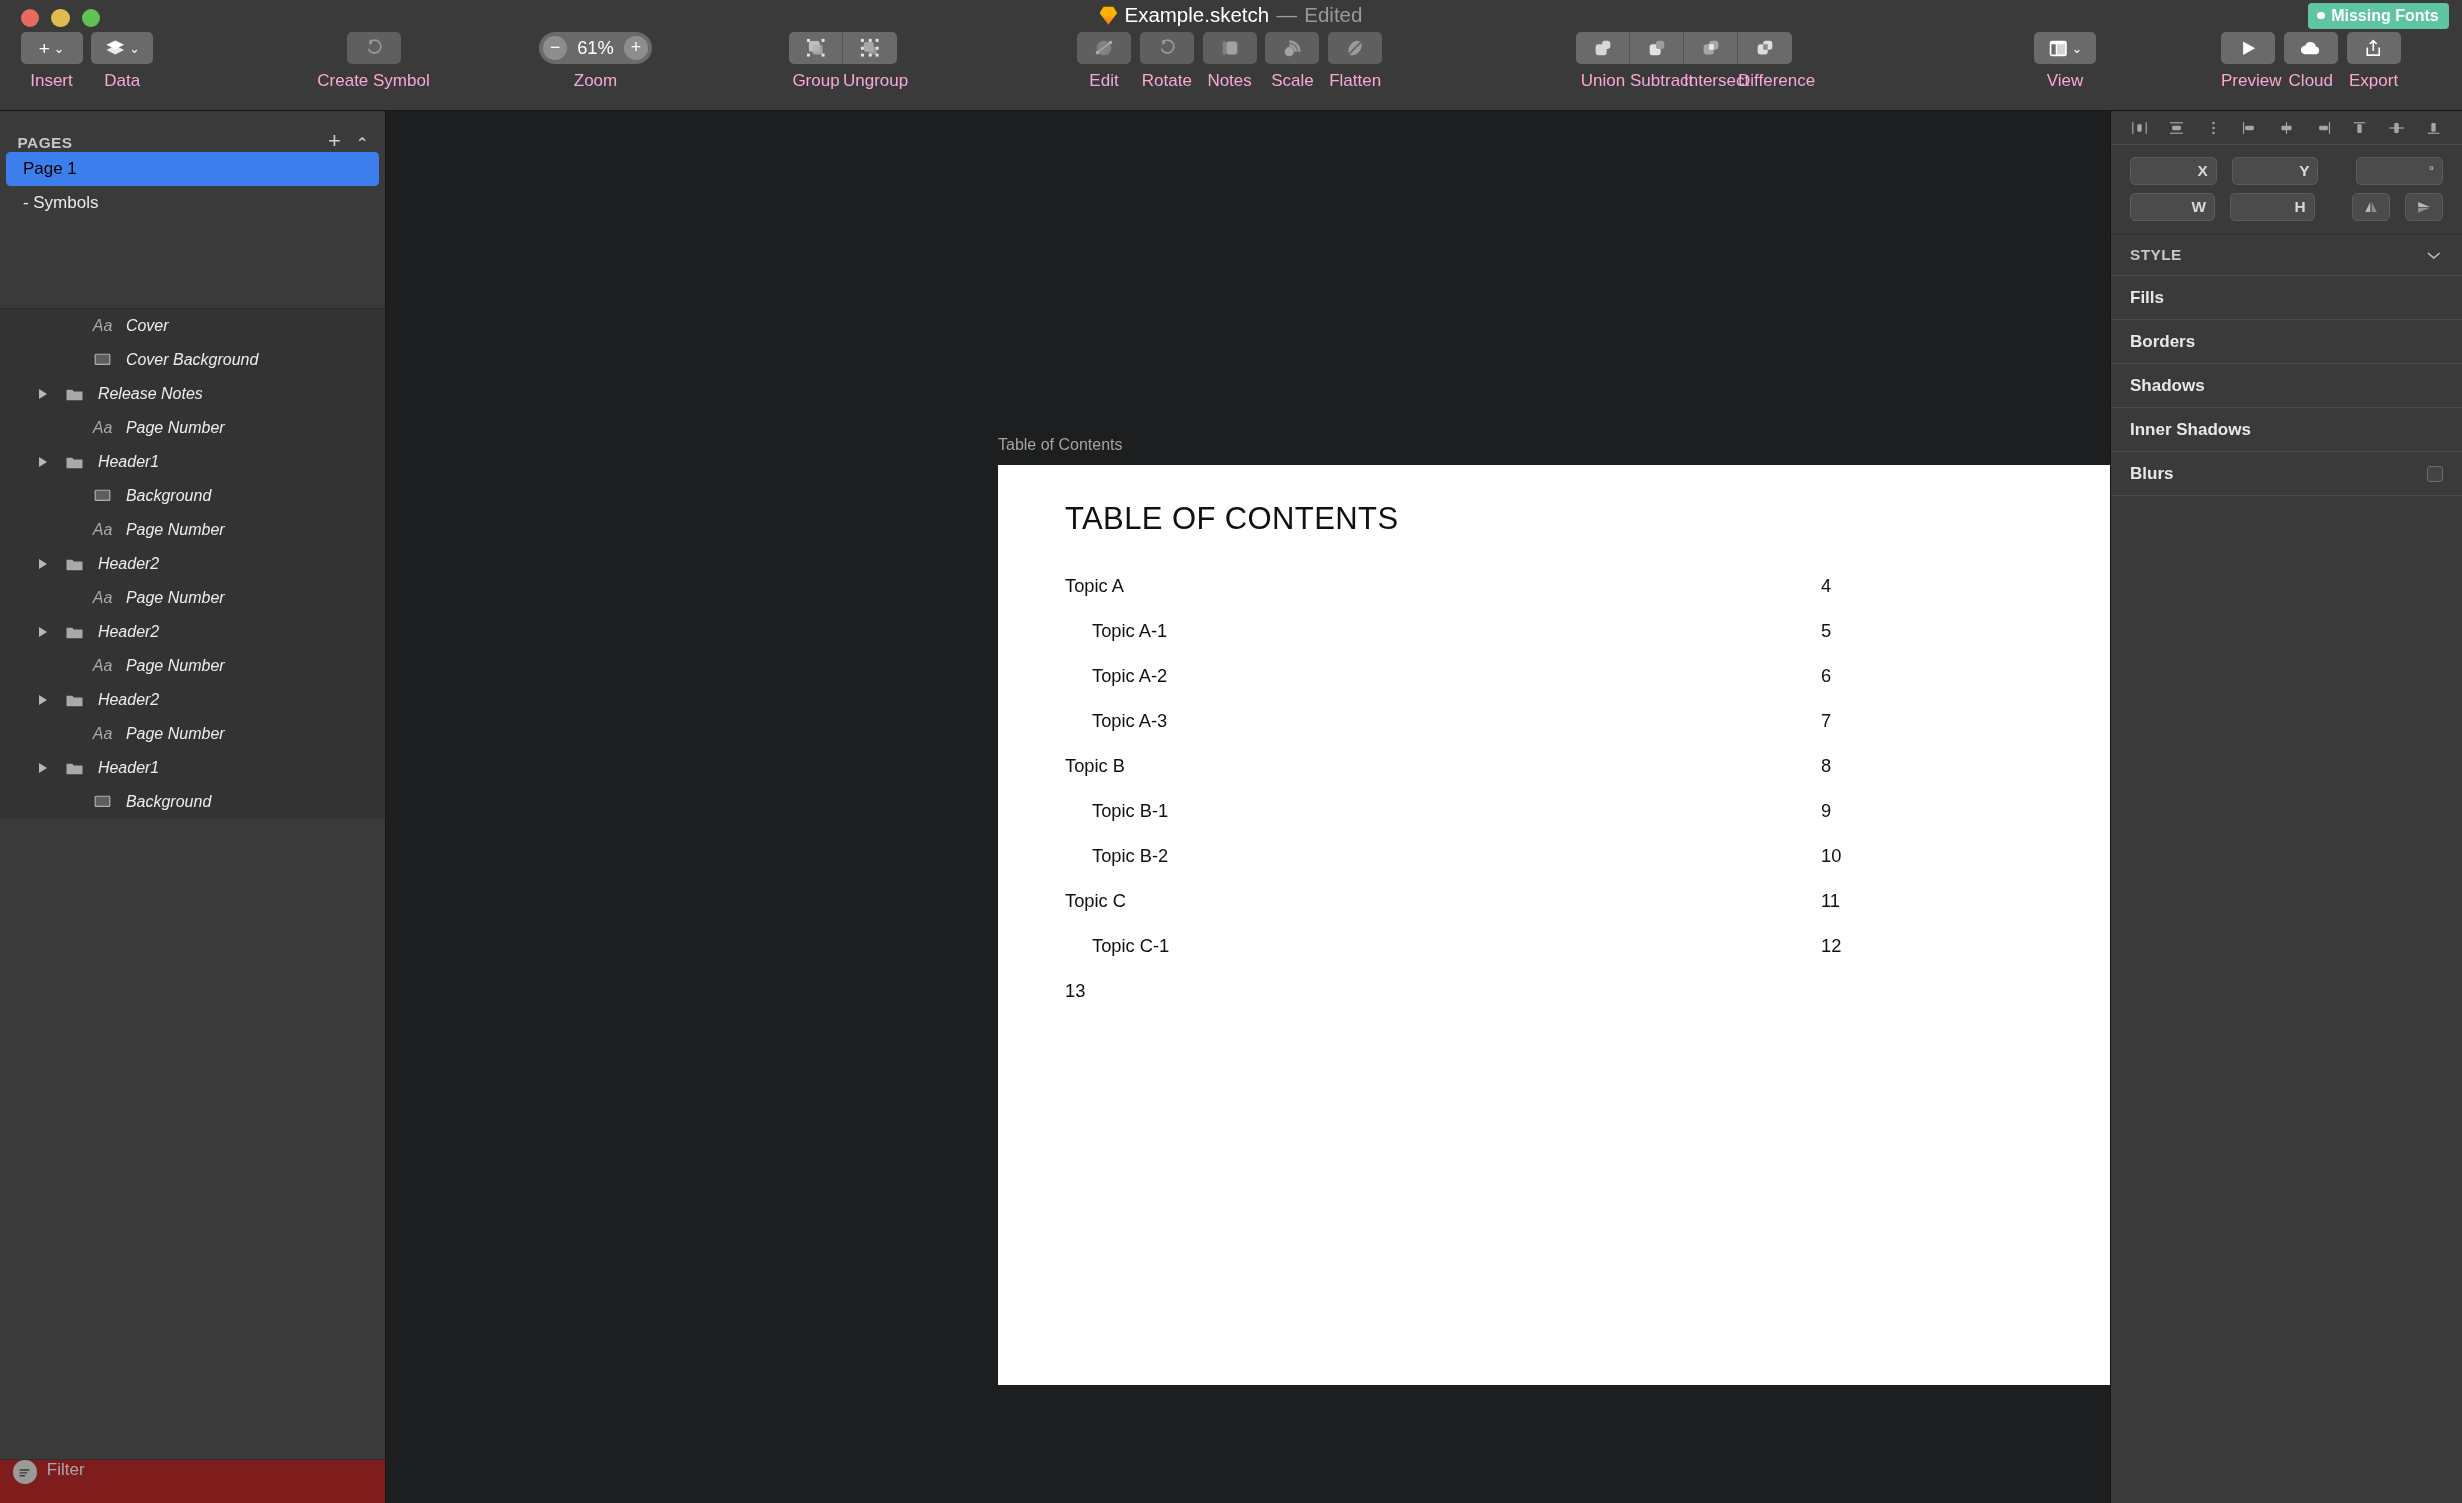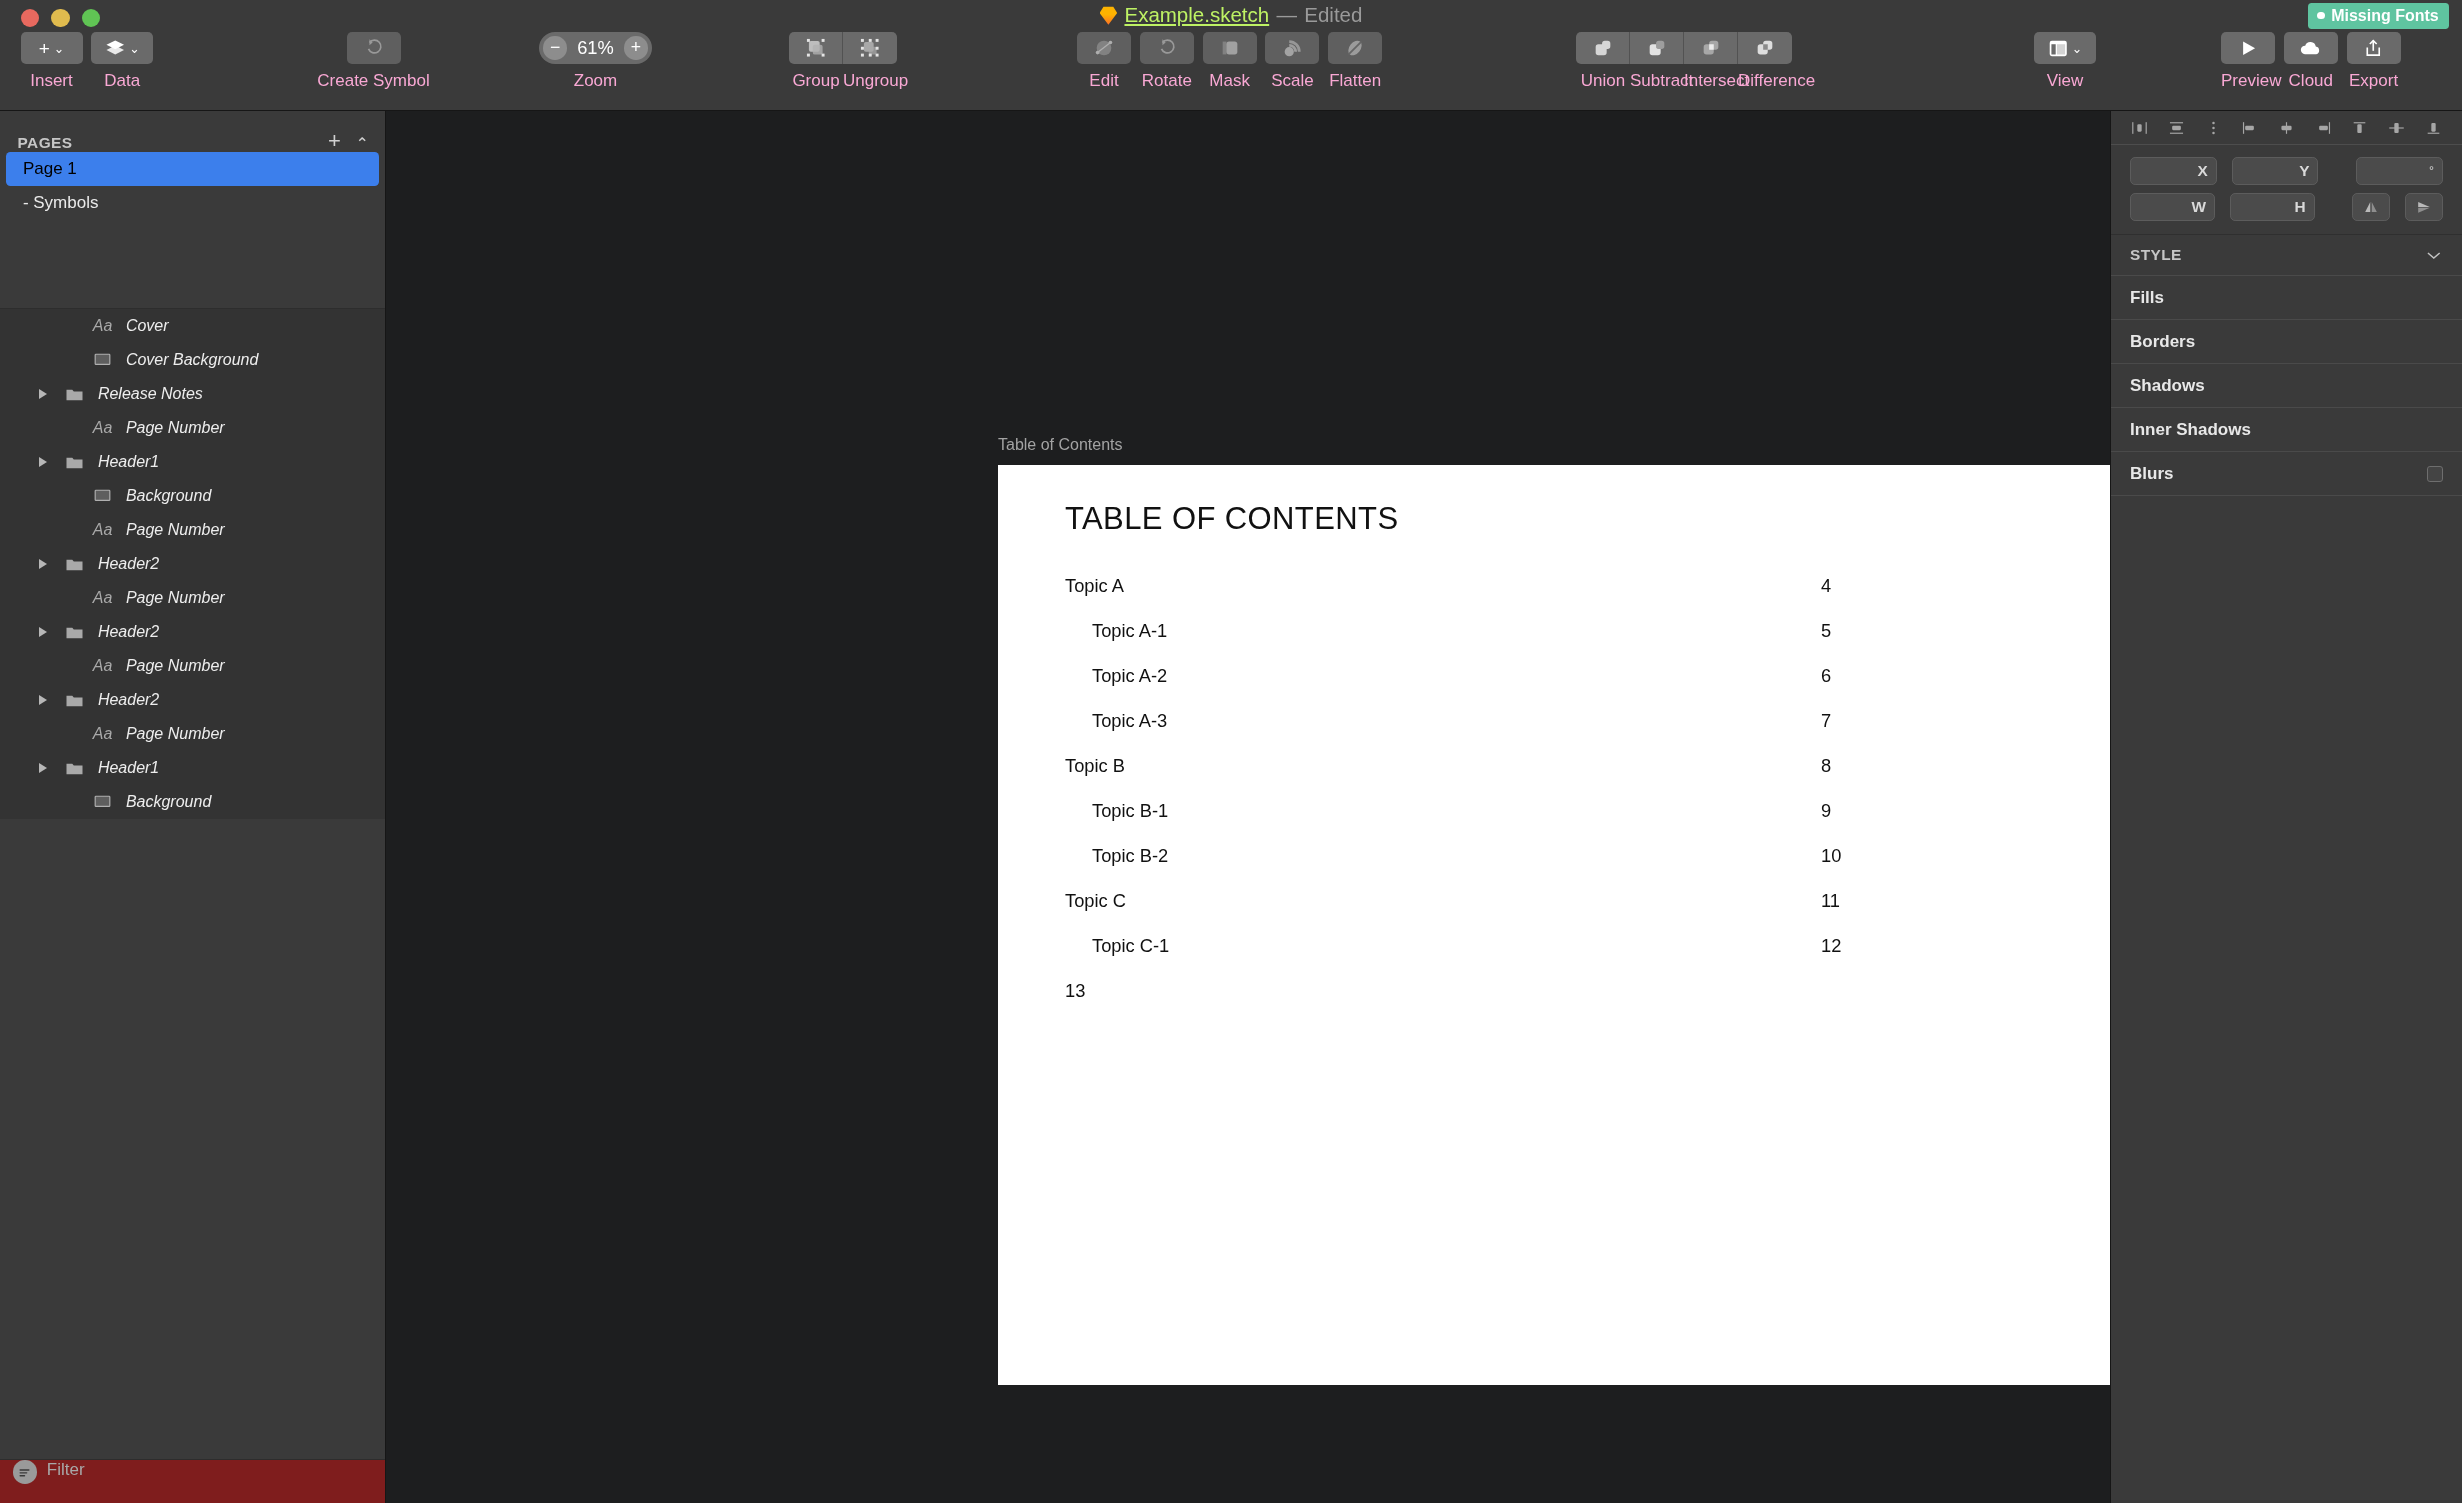--- a/index.html
+++ b/index.html
@@ -28,21 +28,21 @@
   .light.red { background: #e8695f; }
   .light.yellow { background: #e0bb4e; }
   .light.green { background: #60c454; }
 
   .win-title {
     position: absolute; left: 0; right: 0; top: 2.2px;
     text-align: center; font-size: 20.5px; color: #d7d7d7;
     display: flex; align-items: center; justify-content: center; gap: 7.3px;
     height: 26px;
   }
-  .win-title .docname { color: #bef264; text-decoration: underline; }
+  .win-title .docname { color: #ffffff; }
   .win-title .edited { color: #9a9a9a; }
   .sketch-logo {
     width: 17.6px; height: 19px; display: inline-block; position: relative;
     background: linear-gradient(180deg,#fdb300 0%,#fdb300 45%,#fc6d26 100%);
     clip-path: polygon(0% 38%, 22% 6%, 78% 6%, 100% 38%, 50% 100%);
   }
 
   .missing-fonts {
     position: absolute; right: 13px; top: 2.9px;
     background: #5fc4a0; color: #ffffff;
@@ -344,21 +344,21 @@
           <div class="tbtn w-sq dis">
             <svg width="22" height="22" viewBox="0 0 24 24">
               <ellipse cx="12" cy="12" rx="6" ry="9" transform="rotate(38 12 12)" fill="#cdcdcd"></ellipse>
               <path d="M5 19 L19 5" stroke="#6a6a6a" stroke-width="2"></path>
             </svg>
           </div>
         </div>
         <div class="tbg-labels">
           <span style="width:54px" class="dim">Edit</span>
           <span style="width:54px;margin-left:8.8px" class="dim">Rotate</span>
-          <span style="width:54px;margin-left:8.8px" class="dim">Mask</span>
+          <span style="width:54px;margin-left:8.8px" class="dim">Notes</span>
           <span style="width:54px;margin-left:8.8px" class="dim">Scale</span>
           <span style="width:54px;margin-left:8.8px" class="dim">Flatten</span>
         </div>
       </div>
 
       <div class="tbg" style="left:1576px;">
         <div class="seg">
           <div>
             <svg width="22" height="22" viewBox="0 0 24 24">
               <path d="M4 11 a3 3 0 0 1 3-3 h4 V7 a3 3 0 0 1 3-3 h3 a3 3 0 0 1 3 3 v3 a3 3 0 0 1 -3 3 h-1 v4 a3 3 0 0 1 -3 3 H7 a3 3 0 0 1 -3 -3 z" fill="#d6d6d6"></path>

